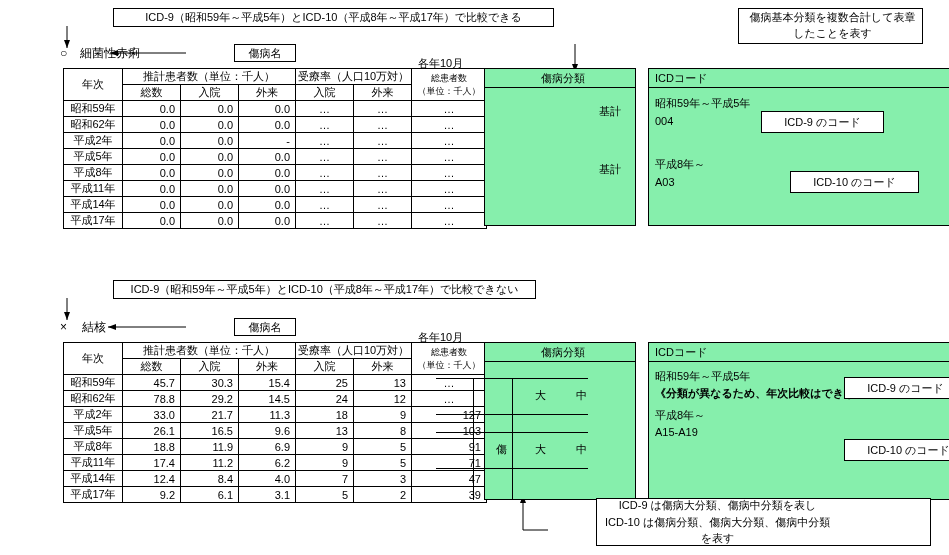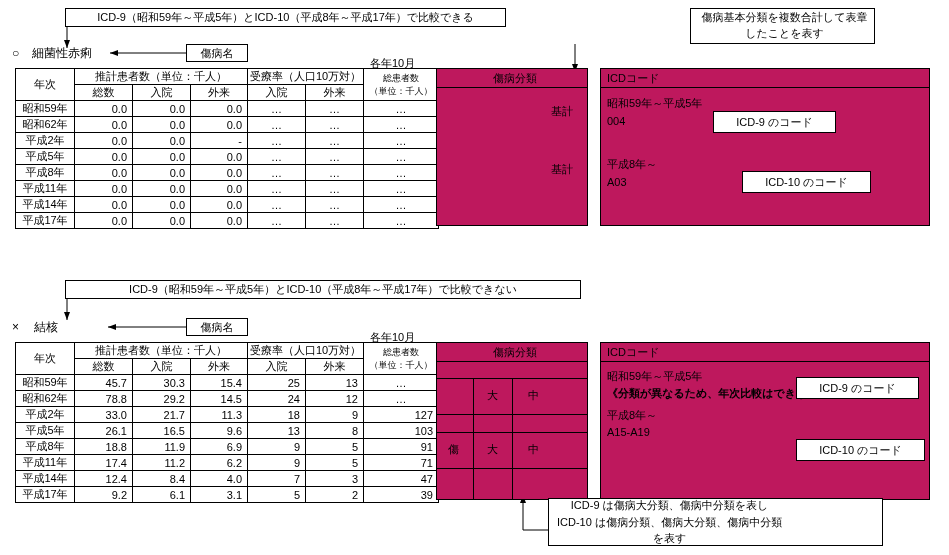--- a/index.html
+++ b/index.html
@@ -4,21 +4,21 @@
 <style>
   html,body{margin:0;padding:0;}
   body{
     width:949px;height:555px;
     background:#ffffff;
     font-family:"Liberation Sans","DejaVu Sans",sans-serif;
     font-size:11px;color:#000;
     position:relative;
     overflow:hidden;
   }
-  .abs{position:absolute;}
+  .abs{position:absolute;margin-left:48px;}
   .callout{
     border:1px solid #000;background:#fff;
     box-sizing:border-box;
     display:flex;align-items:center;justify-content:center;
     text-align:center;
     font-size:11px;
     padding:2px 6px;
   }
   .callout.left{justify-content:flex-start;text-align:center;}
   .tbl{border-collapse:collapse;background:#fff;}
@@ -31,21 +31,21 @@
     text-align:center;
     vertical-align:middle;
   }
   .tbl td.year{}
   .tbl td.num{text-align:right;padding-right:5px;}
   .tbl td.dots{text-align:center;}
   .small{font-size:9px;}
   .line{background:#000;position:absolute;}
   svg.arrowlayer{position:absolute;left:0;top:0;width:949px;height:555px;pointer-events:none;}
   .cls-label{font-size:11px;}
-  .icdbox{border:1px solid #000;box-sizing:border-box;background:#be185d;}
+  .icdbox{border:1px solid #000;box-sizing:border-box;background:#86efac;}
   .icdbox .hdr{border-bottom:1px solid #000;height:18px;display:flex;align-items:center;padding-left:6px;}
   .bold{font-weight:bold;}
   .marker{font-size:12px;}
 </style>
 </head>
 <body>
 
 <svg class="arrowlayer">
   <defs>
     <marker id="ah" markerWidth="9" markerHeight="9" refX="8" refY="3" orient="auto">
@@ -191,21 +191,21 @@
     <div>昭和59年～平成5年</div>
     <div style="margin-top:4px;">004</div>
     <div style="margin-top:30px;">平成8年～</div>
     <div style="margin-top:4px;">A03</div>
   </div>
 </div>
 
 <div class="abs callout" style="left:713px;top:111px;width:123px;height:22px;">ICD-9 のコード</div>
 <div class="abs callout" style="left:742px;top:171px;width:129px;height:22px;">ICD-10 のコード</div>
 
-<div class="abs callout" style="left:65px;top:280px;width:516px;height:19px;">ICD-9（昭和59年～平成5年）とICD-10（平成8年～平成17年）で比較できない</div>
+<div class="abs callout" style="left:65px;top:280px;width:423px;height:19px;">ICD-9（昭和59年～平成5年）とICD-10（平成8年～平成17年）で比較できない</div>
 
 <div class="abs marker" style="left:12px;top:320px;">×</div>
 <div class="abs" style="left:34px;top:319px;font-size:12px;">結核</div>
 
 <div class="abs callout" style="left:186px;top:318px;width:62px;height:18px;">傷病名</div>
 
 <div class="abs" style="left:370px;top:330px;">各年10月</div>
 
 <table class="tbl abs" style="left:15px;top:342px;">
   <tbody>

